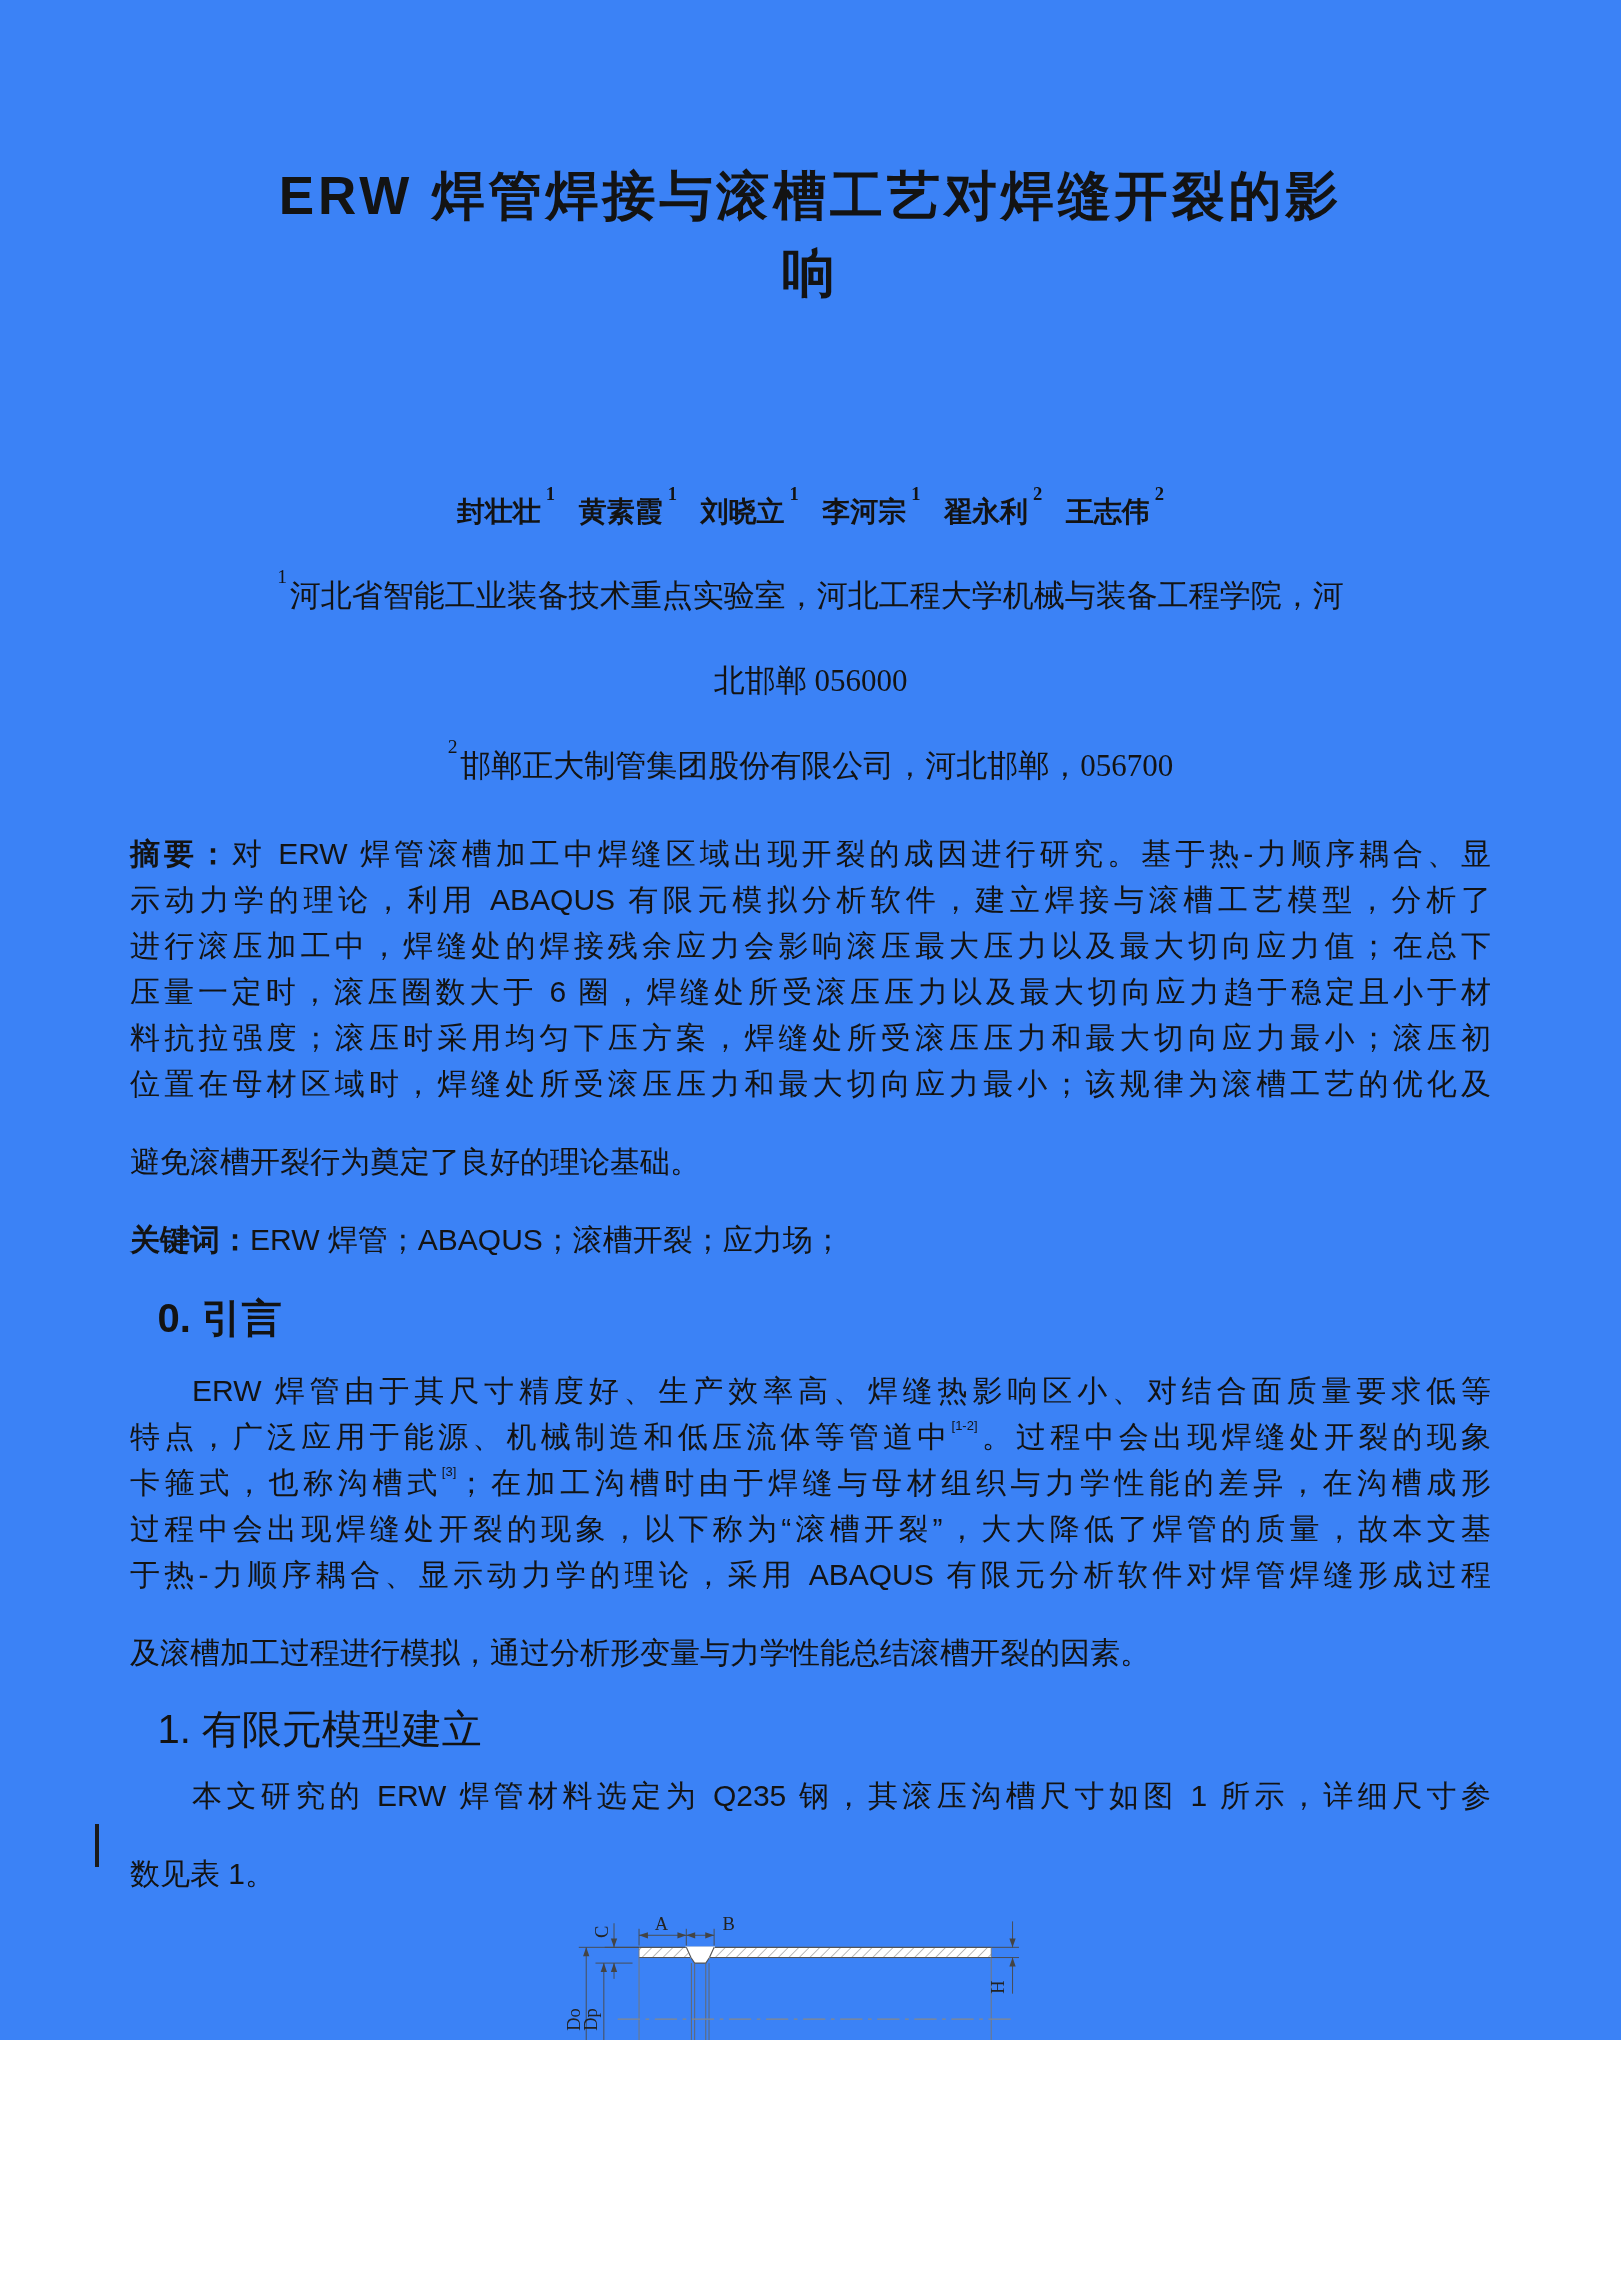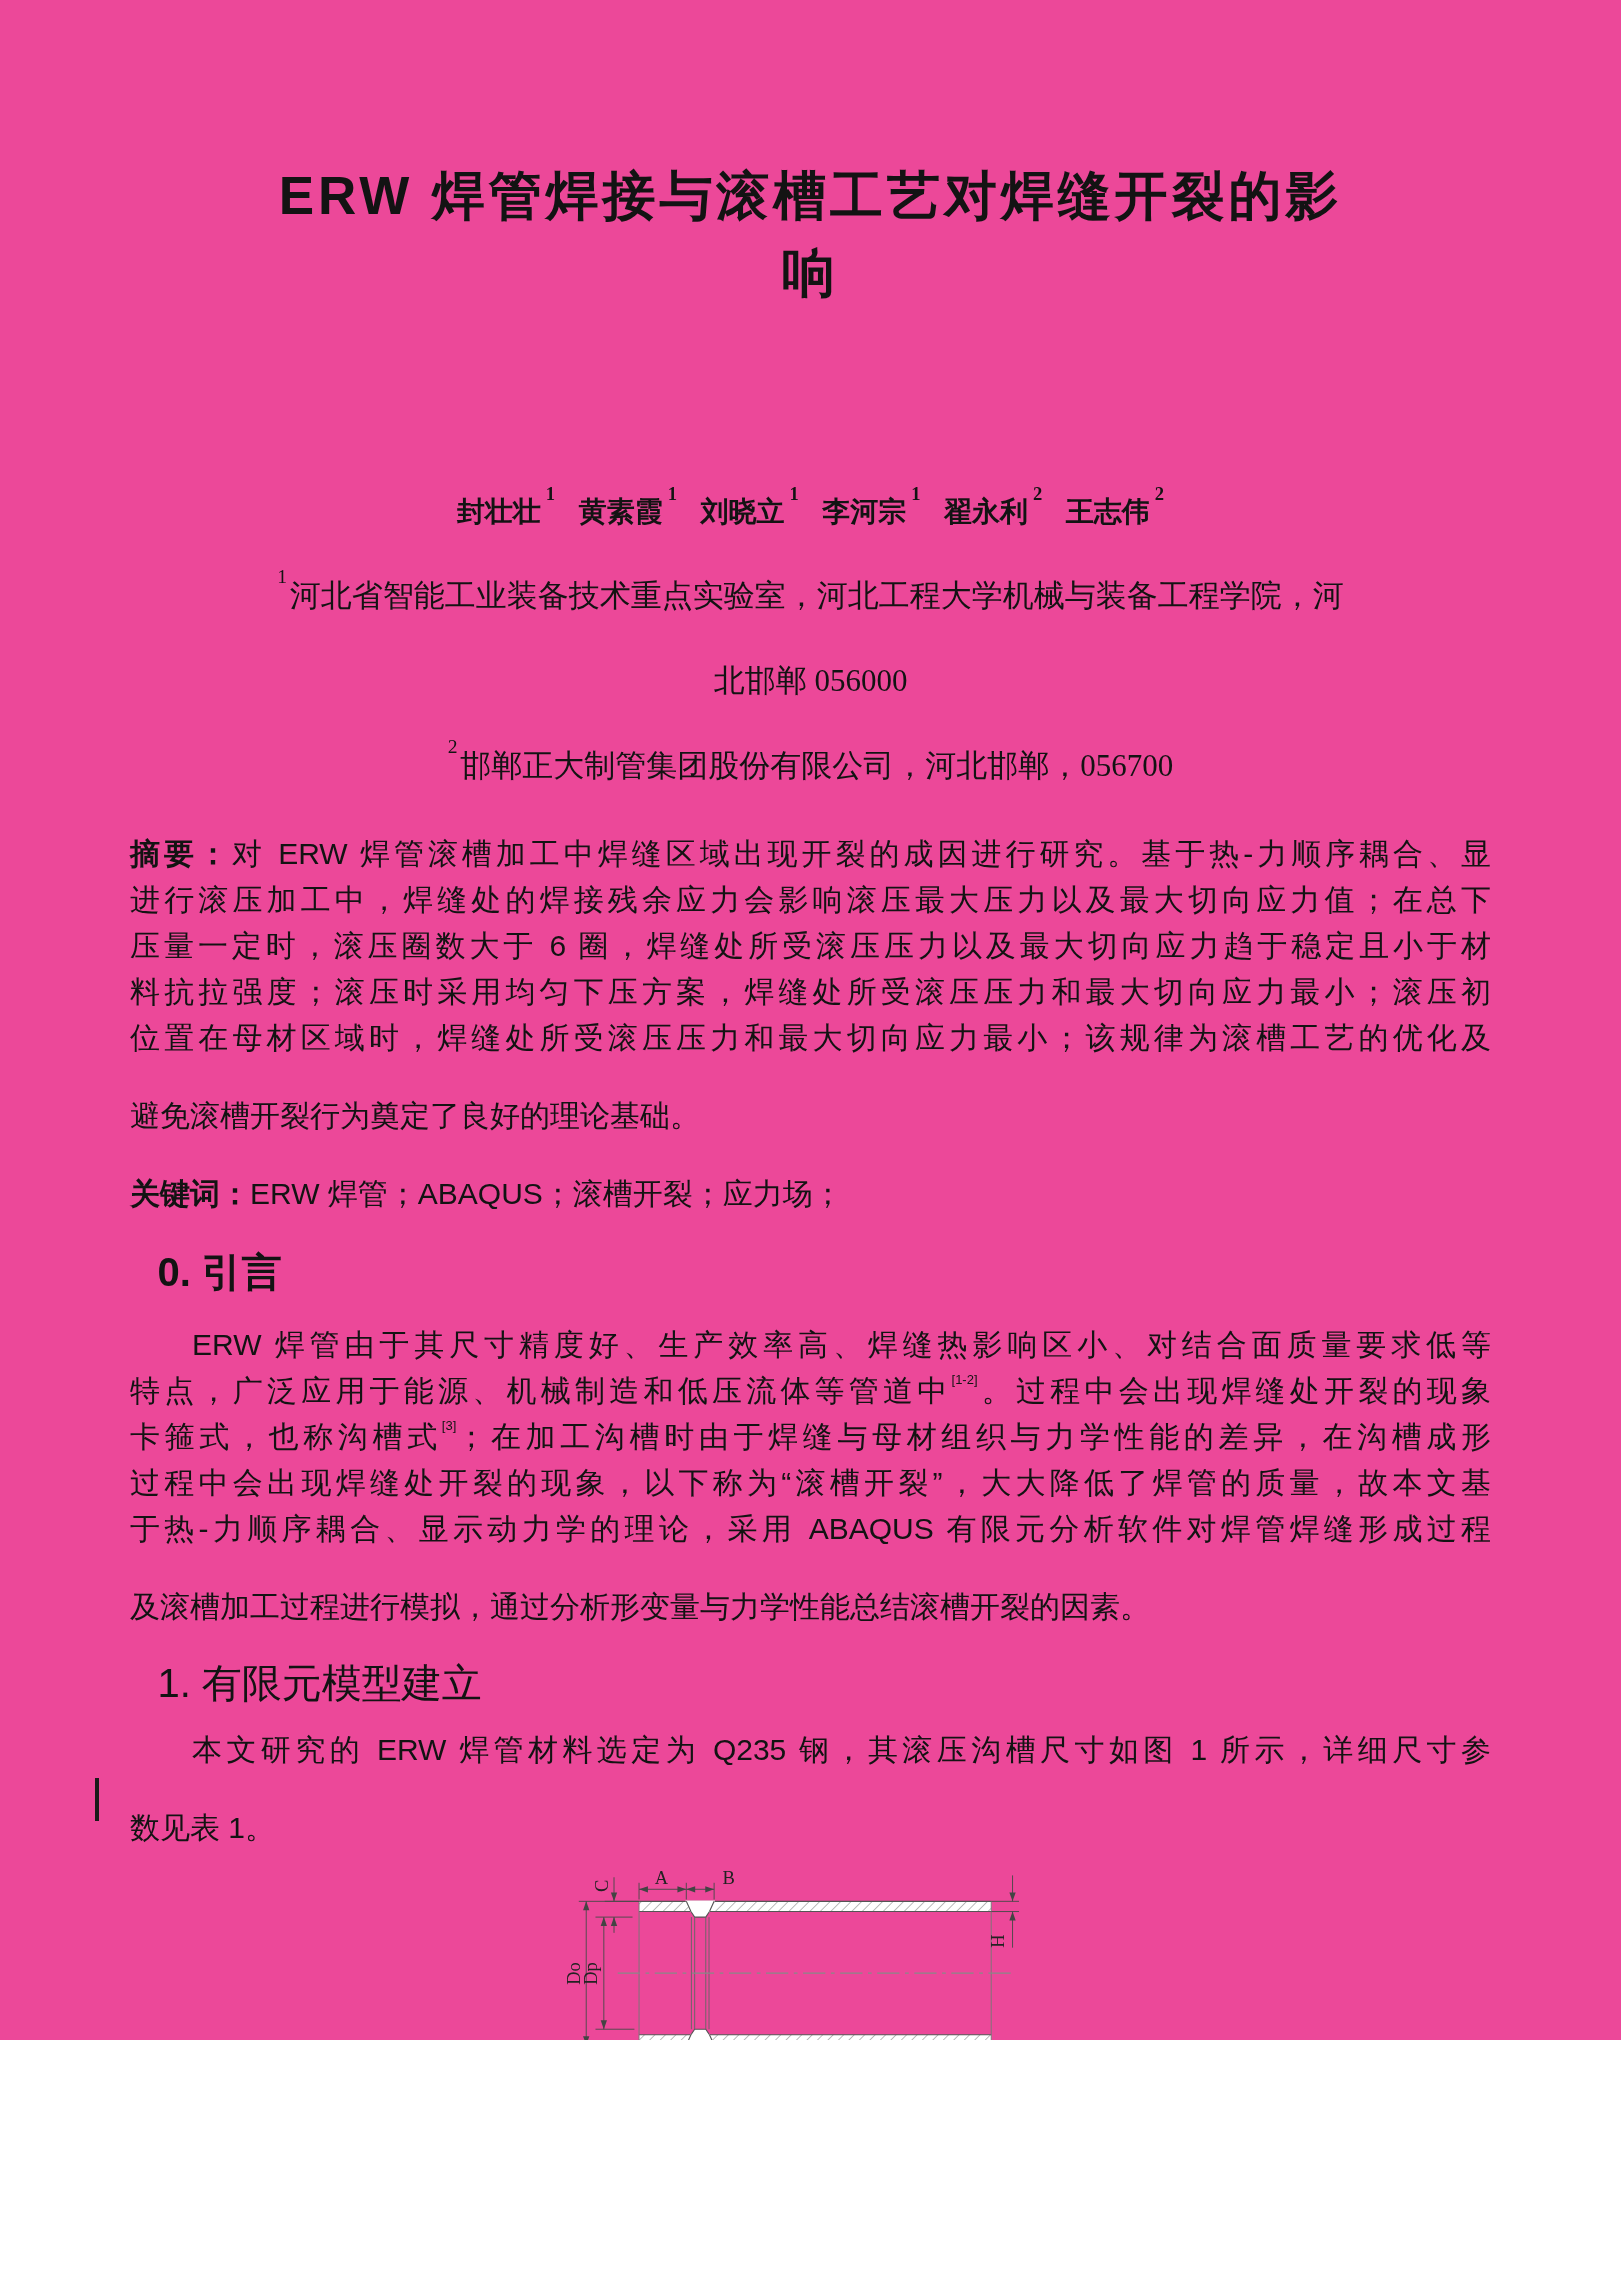--- a/index.html
+++ b/index.html
@@ -1,19 +1,19 @@
 <!DOCTYPE html>
 <html><head>
 <meta charset="utf-8">
 <style>
   html,body{margin:0;padding:0;background:#ffffff;}
   .page{
     position:relative;
     width:1621px;height:2040px;
-    background:#ec4899;
+    background:#3b82f6;
     font-family:"Liberation Sans",sans-serif;
     color:#131313;
     overflow:hidden;
   }
   .content{padding:157px 130px 0 130px;}
 
   .title{
     text-align:center;
     font-size:53px;
     font-weight:700;
@@ -110,20 +110,21 @@
     <div class="authors"><span class="author"><span>封壮壮</span><sup>1</sup></span><span class="author"><span>黄素霞</span><sup>1</sup></span><span class="author"><span>刘晓立</span><sup>1</sup></span><span class="author"><span>李河宗</span><sup>1</sup></span><span class="author"><span>翟永利</span><sup>2</sup></span><span class="author"><span>王志伟</span><sup>2</sup></span></div>
 
     <div class="affils">
         <div class="affil"><sup>1</sup><span>河北省智能工业装备技术重点实验室，河北工程大学机械与装备工程学院，河</span></div>
         <div class="affil"><span>北邯郸 056000</span></div>
         <div class="affil"><sup>2</sup><span>邯郸正大制管集团股份有限公司，河北邯郸，056700</span></div>
       </div>
 
     <div class="abstract bodytext">
         <div class="jline"><b>摘要：</b><span>对 ERW 焊管滚槽加工中焊缝区域出现开裂的成因进行研究。基于热-力顺序耦合、显</span></div>
+        <div class="jline"><span>示动力学的理论，利用 ABAQUS 有限元模拟分析软件，建立焊接与滚槽工艺模型，分析了</span></div>
         <div class="jline"><span>进行滚压加工中，焊缝处的焊接残余应力会影响滚压最大压力以及最大切向应力值；在总下</span></div>
         <div class="jline"><span>压量一定时，滚压圈数大于 6 圈，焊缝处所受滚压压力以及最大切向应力趋于稳定且小于材</span></div>
         <div class="jline"><span>料抗拉强度；滚压时采用均匀下压方案，焊缝处所受滚压压力和最大切向应力最小；滚压初</span></div>
         <div class="jline"><span>位置在母材区域时，焊缝处所受滚压压力和最大切向应力最小；该规律为滚槽工艺的优化及</span></div>
         <div class="jline last"><span>避免滚槽开裂行为奠定了良好的理论基础。</span></div>
       </div>
 
     <div class="bodytext">
         <div class="jline last"><b>关键词：</b><span>ERW 焊管；ABAQUS；滚槽开裂；应力场；</span></div>
       </div>

